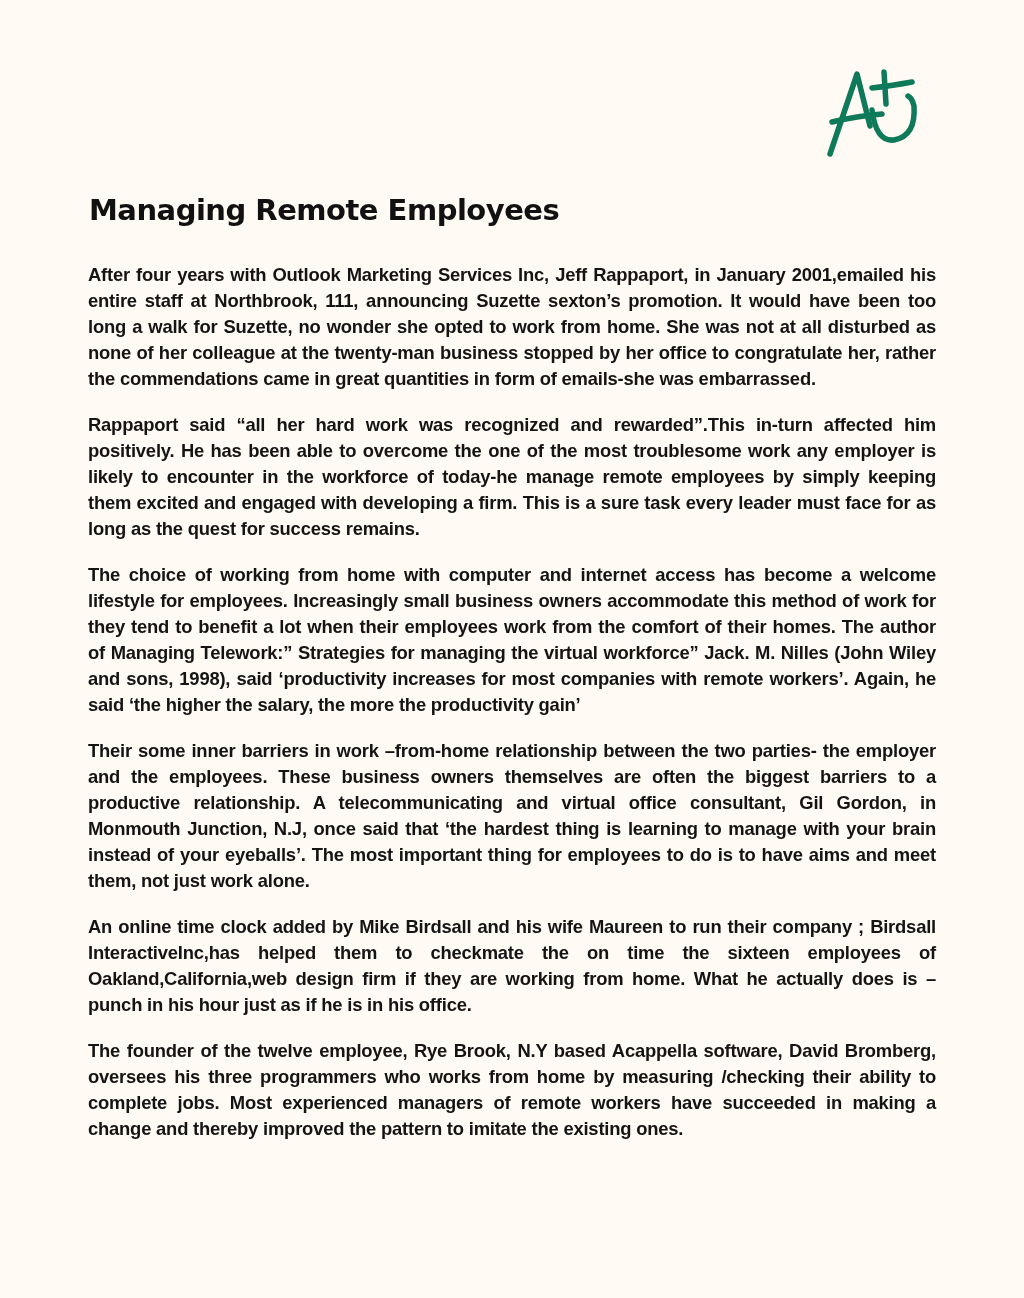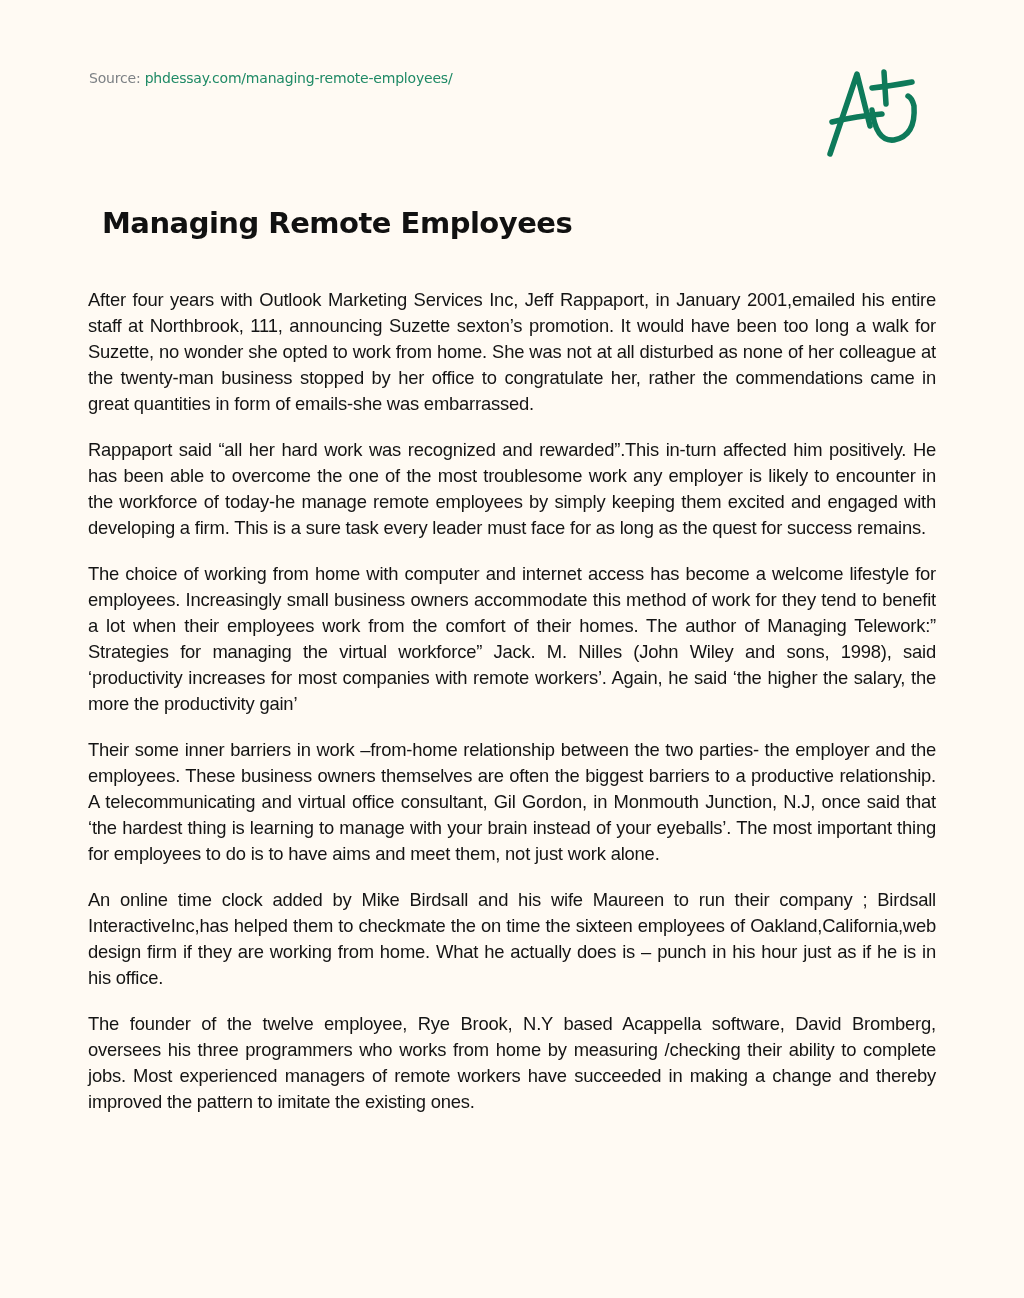--- a/index.html
+++ b/index.html
@@ -47,52 +47,49 @@
       position: absolute;
       left: 822px;
       top: 64px;
       width: 110px;
       height: 100px;
     }
     .page-title {
       position: absolute;
       left: 89px;
       top: 190px;
-      margin: 13px;
+      margin: 0;
       font-family: "DejaVu Sans", sans-serif;
       font-weight: bold;
       font-size: 29px;
       line-height: 40px;
       color: #111;
       letter-spacing: -0.5px;
     }
     .essay-body {
       position: absolute;
       left: 88px;
-      top: 287px;
+      top: 262px;
       width: 848px;
+      font-weight: bold;
     }
     .essay-body p {
       margin: 0 0 20px 0;
       font-family: "Liberation Sans", sans-serif;
       font-size: 18.4px;
       line-height: 26px;
       text-align: justify;
       color: #141414;
       letter-spacing: -0.2px;
     }
   </style>
 </head>
 <body>
 
 <div class="header">
-  <div class="source-line">
-    <span class="source-label">Source:</span>
-    <a class="source-link">phdessay.com/managing-remote-employees/</a>
-  </div>
 </div>
 
 <div class="logo">
   <svg width="110" height="100" viewBox="0 0 110 100" fill="none" stroke="#0e7a5a" stroke-width="5.5" stroke-linecap="round" stroke-linejoin="round">
 
     <path d="M8 90 L35 10 L48 62"></path>
     <path d="M10 58 Q35 52 60 50"></path>
 
     <path d="M62 8 L64 40"></path>
     <path d="M50 24 Q68 22 90 18"></path>

